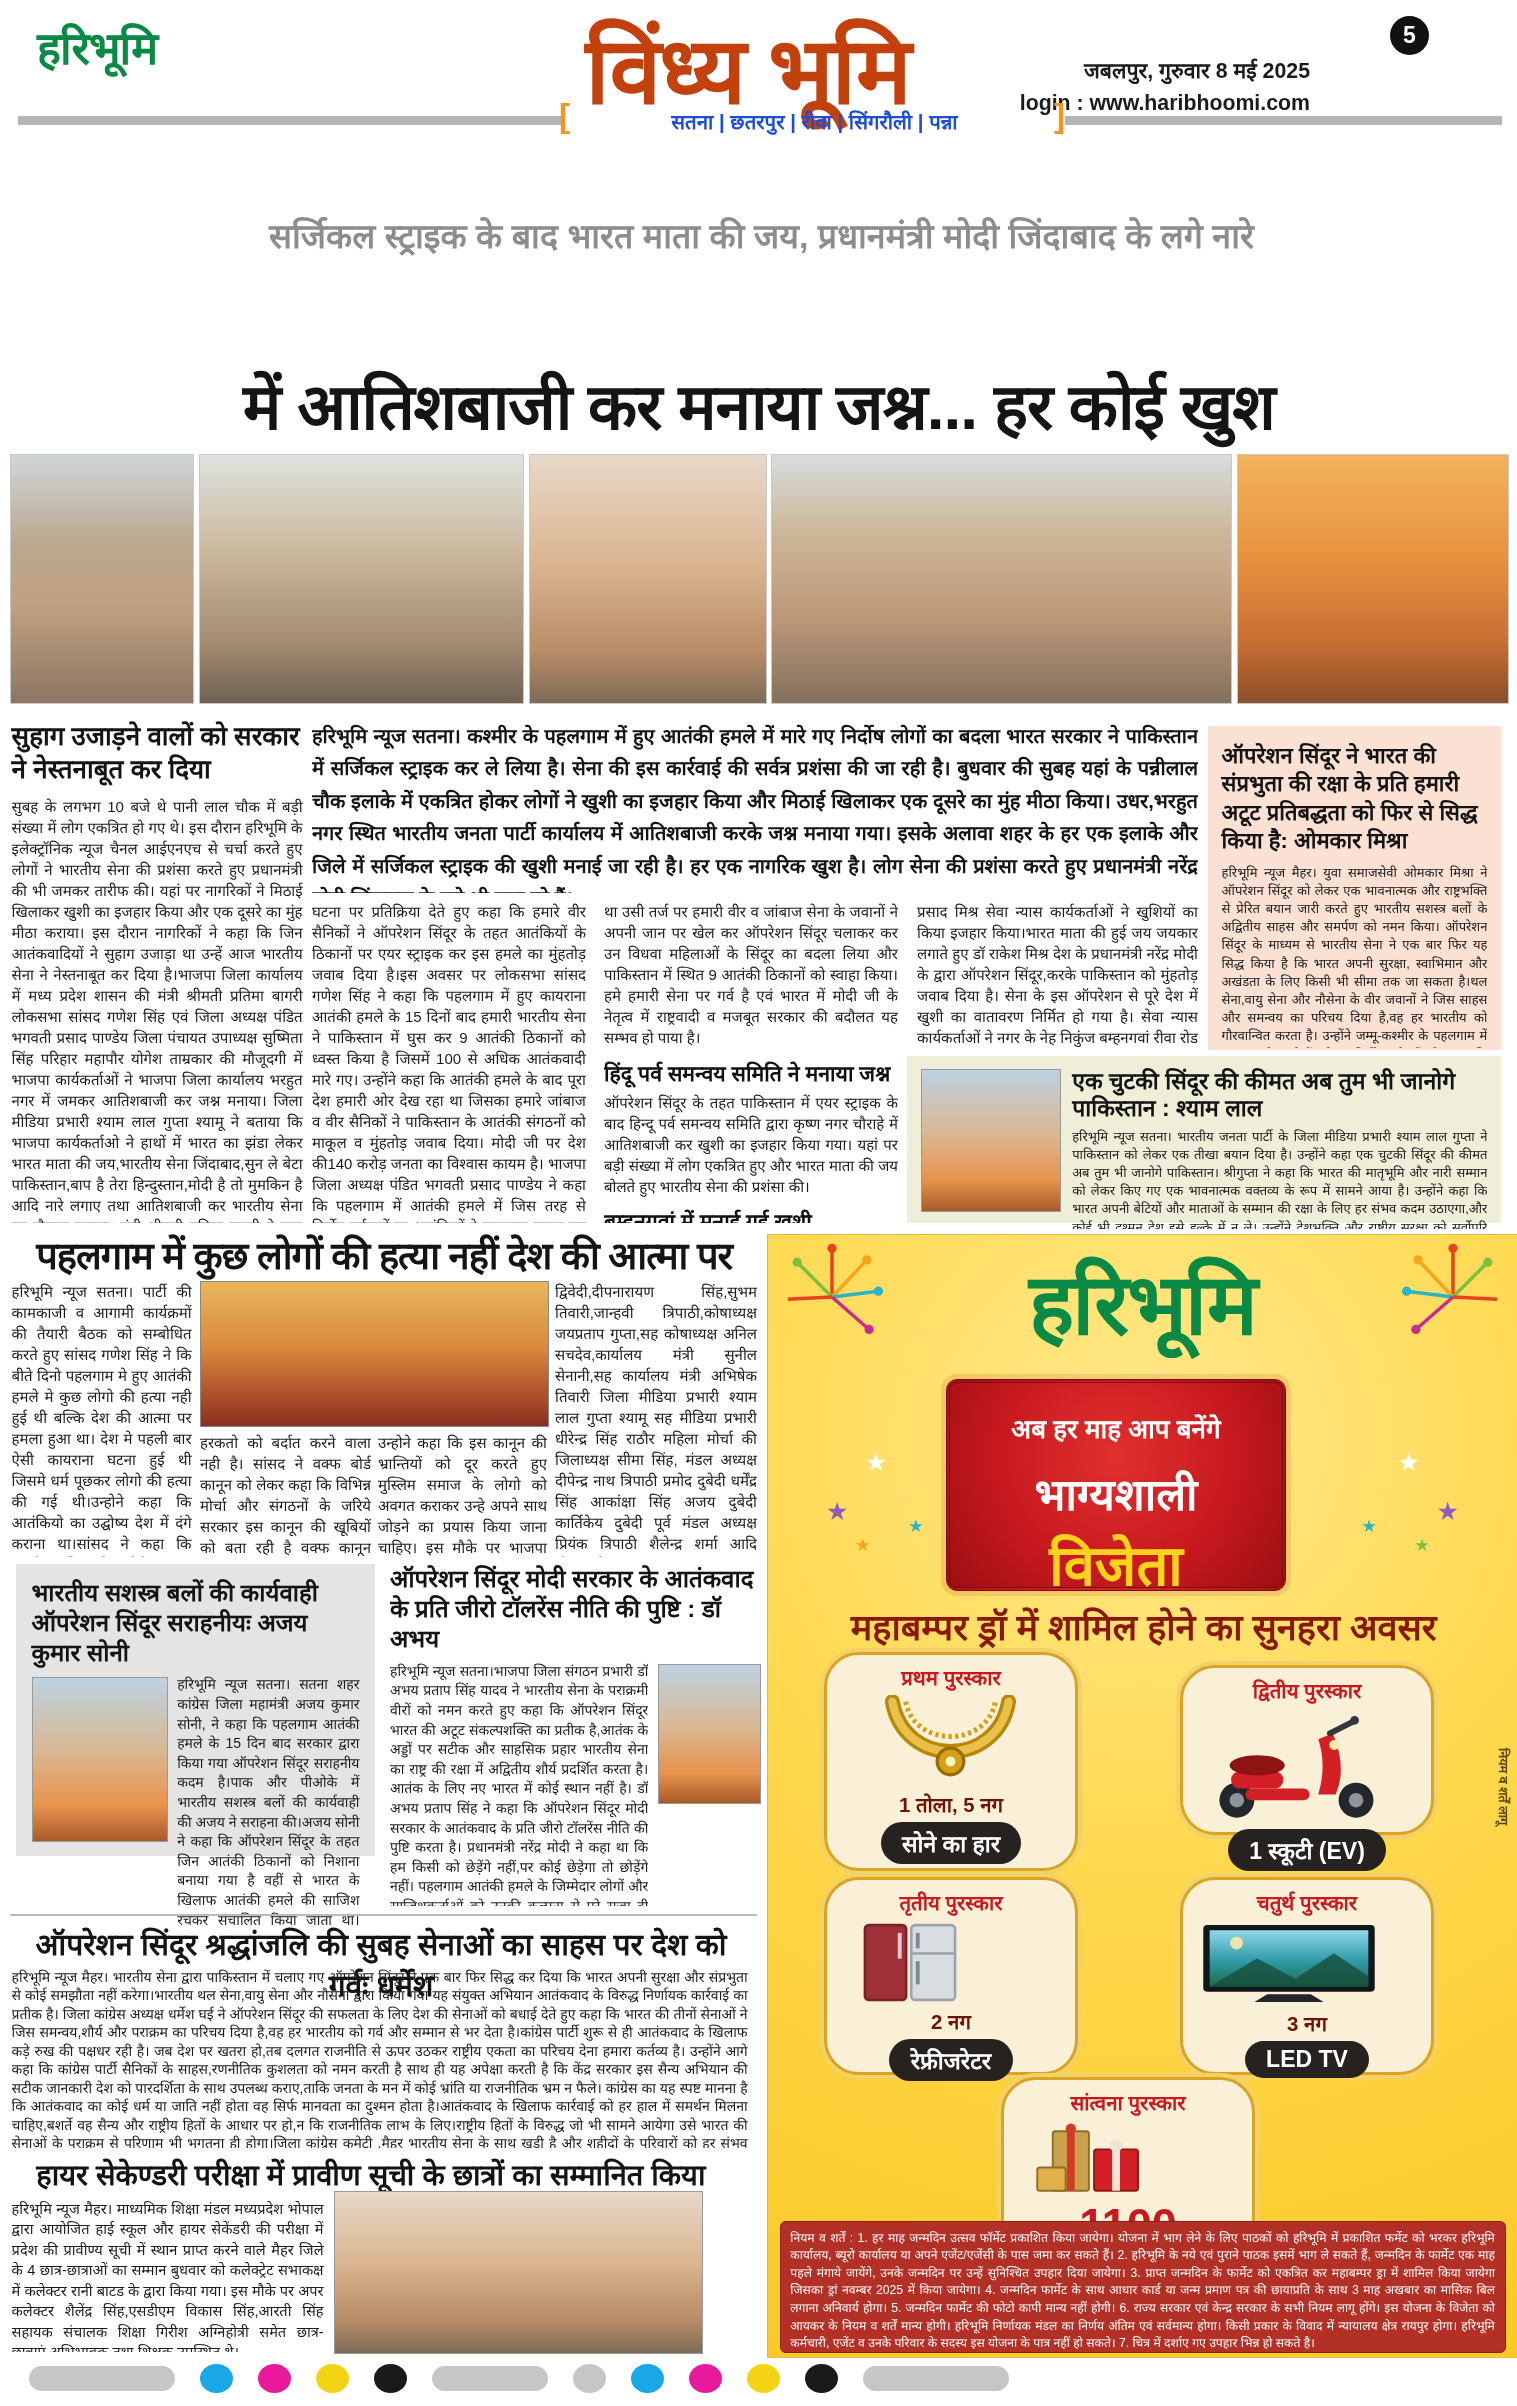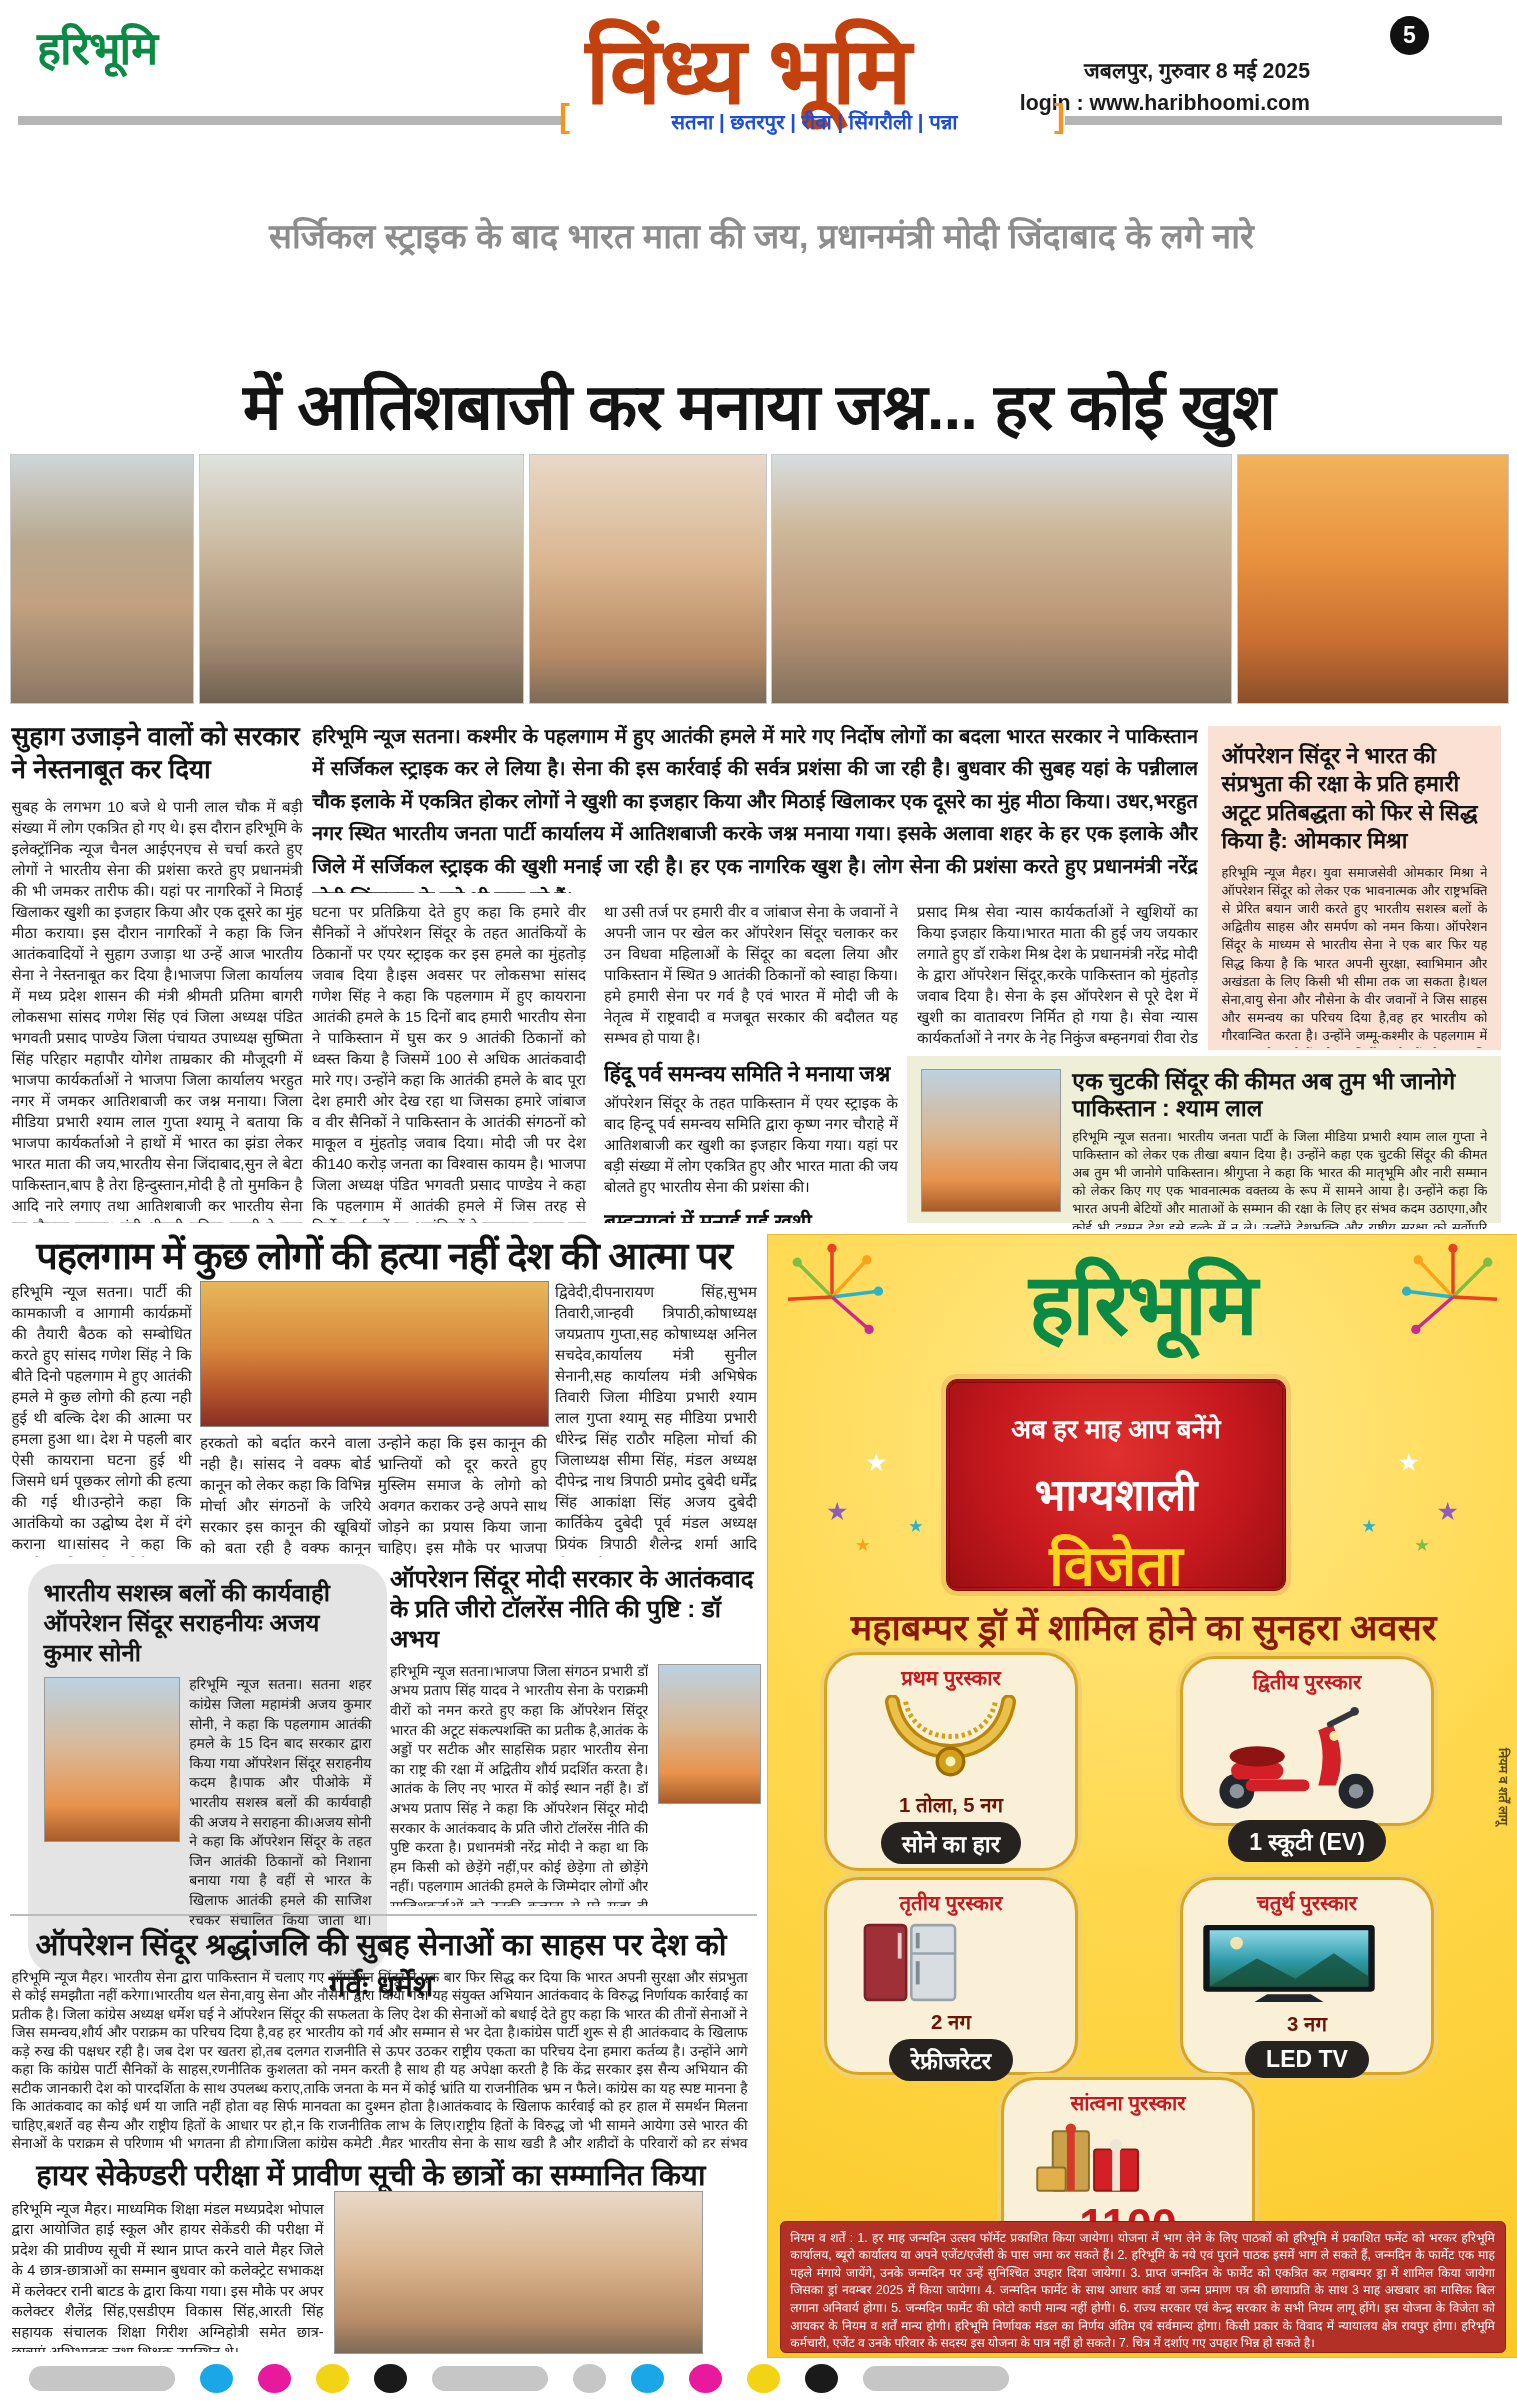--- a/index.html
+++ b/index.html
@@ -122,21 +122,21 @@
     <div class="body-txt" style="font-size:13px;margin-top:4.9px;height:101px;">हरिभूमि न्यूज सतना। भारतीय जनता पार्टी के जिला मीडिया प्रभारी श्याम लाल गुप्ता ने पाकिस्तान को लेकर एक तीखा बयान दिया है। उन्होंने कहा एक चुटकी सिंदूर की कीमत अब तुम भी जानोगे पाकिस्तान। श्रीगुप्ता ने कहा कि भारत की मातृभूमि और नारी सम्मान को लेकर किए गए एक भावनात्मक वक्तव्य के रूप में सामने आया है। उन्होंने कहा कि भारत अपनी बेटियों और माताओं के सम्मान की रक्षा के लिए हर संभव कदम उठाएगा,और कोई भी दुश्मन देश इसे हल्के में न ले। उन्होंने देशभक्ति और राष्ट्रीय सुरक्षा को सर्वोपरि बताया।</div>
   </div>
 
   <div class="abs headline" style="left:9.7px;top:1228px;width:749px;font-size:38px;text-align:center;letter-spacing:-1px;">पहलगाम में कुछ लोगों की हत्या नहीं देश की आत्मा पर हमला था : सांसद</div>
   <div class="abs body-txt" style="left:11.6px;top:1281px;width:180px;height:276px;">हरिभूमि न्यूज सतना। पार्टी की कामकाजी व आगामी कार्यक्रमों की तैयारी बैठक को सम्बोधित करते हुए सांसद गणेश सिंह ने कि बीते दिनो पहलगाम मे हुए आतंकी हमले मे कुछ लोगो की हत्या नही हुई थी बल्कि देश की आत्मा पर हमला हुआ था। देश मे पहली बार ऐसी कायराना घटना हुई थी जिसमे धर्म पूछकर लोगो की हत्या की गई थी।उन्होने कहा कि आतंकियो का उद्घोष्य देश में दंगे कराना था।सांसद ने कहा कि आपरेशन सिंदूर के जरिये सरकार और सेना ने बता दिया कि हिन्दुस्तान अब ऐसी कायराना</div>
   <div class="abs meeting-photo" style="left:200px;top:1281px;width:347px;height:144px;"></div>
   <div class="abs body-txt" style="left:200px;top:1432px;width:171px;height:124px;">हरकतो को बर्दात करने वाला नही है। सांसद ने वक्फ बोर्ड कानून को लेकर कहा कि विभिन्न मोर्चा और संगठनों के जरिये सरकार इस कानून की खूबियों को बता रही है वक्फ कानून पहले चंद लोगो की आय का जरिया बन गया था उसका दुरुपयोग किया जा रहा था।</div>
   <div class="abs body-txt" style="left:378px;top:1432px;width:169px;height:124px;">उन्होने कहा कि इस कानून की भ्रान्तियों को दूर करते हुए मुस्लिम समाज के लोगो को अवगत कराकर उन्हे अपने साथ जोड़ने का प्रयास किया जाना चाहिए। इस मौके पर भाजपा जिला उपाध्यक्ष अषोक गुप्ता,बालेन्द्र गौतम,जिला मंत्री संजीव द्विवेदी, श्रीकृष्ण</div>
   <div class="abs body-txt" style="left:555px;top:1281px;width:202px;height:276px;">द्विवेदी,दीपनारायण सिंह,सुभम तिवारी,जान्हवी त्रिपाठी,कोषाध्यक्ष जयप्रताप गुप्ता,सह कोषाध्यक्ष अनिल सचदेव,कार्यालय मंत्री सुनील सेनानी,सह कार्यालय मंत्री अभिषेक तिवारी जिला मीडिया प्रभारी श्याम लाल गुप्ता श्यामू सह मीडिया प्रभारी धीरेन्द्र सिंह राठौर महिला मोर्चा की जिलाध्यक्ष सीमा सिंह, मंडल अध्यक्ष दीपेन्द्र नाथ त्रिपाठी प्रमोद दुबेदी धर्मेंद्र सिंह आकांक्षा सिंह अजय दुबेदी कार्तिकेय दुबेदी पूर्व मंडल अध्यक्ष प्रियंक त्रिपाठी शैलेन्द्र शर्मा आदि मौजूद रहे।</div>
 
-  <div class="abs gray-box" style="left:28px;top:1564px;width:359px;height:410px;border-radius:30px;">
+  <div class="abs gray-box" style="left:16px;top:1564px;width:359px;height:292px;">
     <div class="headline" style="font-size:24px;line-height:1.25;">भारतीय सशस्त्र बलों की कार्यवाही ऑपरेशन सिंदूर सराहनीयः अजय कुमार सोनी</div>
     <div style="margin-top:7.8px;overflow:hidden;height:250px;">
       <div class="portrait" style="float:left;width:134px;height:163px;margin:1.9px 9.7px 3.9px 0;"></div>
       <div class="body-txt" style="font-size:14px;">हरिभूमि न्यूज सतना। सतना शहर कांग्रेस जिला महामंत्री अजय कुमार सोनी, ने कहा कि पहलगाम आतंकी हमले के 15 दिन बाद सरकार द्वारा किया गया ऑपरेशन सिंदूर सराहनीय कदम है।पाक और पीओके में भारतीय सशस्त्र बलों की कार्यवाही की अजय ने सराहना की।अजय सोनी ने कहा कि ऑपरेशन सिंदूर के तहत जिन आतंकी ठिकानों को निशाना बनाया गया है वहीं से भारत के खिलाफ आतंकी हमले की साजिश रचकर संचालित किया जाता था। पीओके और अन्य जगहों के नौ आतंकी ठिकाने उड़ाए गए हैं। उन्होंने कहा कि कांग्रेस नेता और नेता प्रतिपक्ष राहुल गांधी ने भी देशहित में सरकार को समर्थन का वादा किया है।अजय सोनी ने कहा कि यह कार्यवाही 26 निर्दोषों की हत्या का सही बदला है। देश हित की प्रतिबद्धता के चलते कांग्रेस भी इस पूरे एयर स्ट्राइक और ऑपरेशन सिंदूर का समर्थन करती है।</div>
     </div>
   </div>
 
   <div class="abs" style="left:390px;top:1564px;width:371px;height:342px;overflow:hidden;">
     <div class="headline" style="font-size:24px;line-height:1.25;">ऑपरेशन सिंदूर मोदी सरकार के आतंकवाद के प्रति जीरो टॉलरेंस नीति की पुष्टि : डॉ अभय</div>
     <div style="margin-top:7.8px;">
@@ -217,21 +217,21 @@
           <path d="M25 4 C32 44 88 44 95 4" fill="none" stroke="#e8c04a" stroke-width="5" stroke-linecap="round"></path>
           <path d="M33 4 C38 32 82 32 87 4" fill="none" stroke="#d4a017" stroke-width="3" stroke-dasharray="2 2"></path>
           <circle cx="60" cy="40" r="8" fill="#d4a017" stroke="#9a6b00" stroke-width="2"></circle>
           <circle cx="60" cy="40" r="3" fill="#fff3c4"></circle>
         </svg>
       </div>
       <div class="prize-qty">1 तोला, 5 नग</div>
       <div class="prize-pill">सोने का हार</div>
     </div>
 
-    <div class="prize-card" style="left:412px;top:421px;height:170px;">
+    <div class="prize-card" style="left:412px;top:430px;height:170px;">
       <div class="prize-rank">द्वितीय पुरस्कार</div>
       <div class="prize-art" style="margin-top:9.7px;">
         <svg width="204" height="109" viewBox="0 0 140 75">
           <circle cx="30" cy="60" r="12" fill="#23272b"></circle>
             <circle cx="30" cy="60" r="5" fill="#8d949a"></circle>
           <circle cx="112" cy="60" r="12" fill="#23272b"></circle>
             <circle cx="112" cy="60" r="5" fill="#8d949a"></circle>
           <rect x="26" y="40" width="36" height="12" rx="6" fill="#d31f26"></rect>
           <rect x="36" y="52" width="44" height="8" rx="4" fill="#d31f26"></rect>
           <ellipse cx="44" cy="36" rx="19" ry="7" fill="#8e1313"></ellipse>

